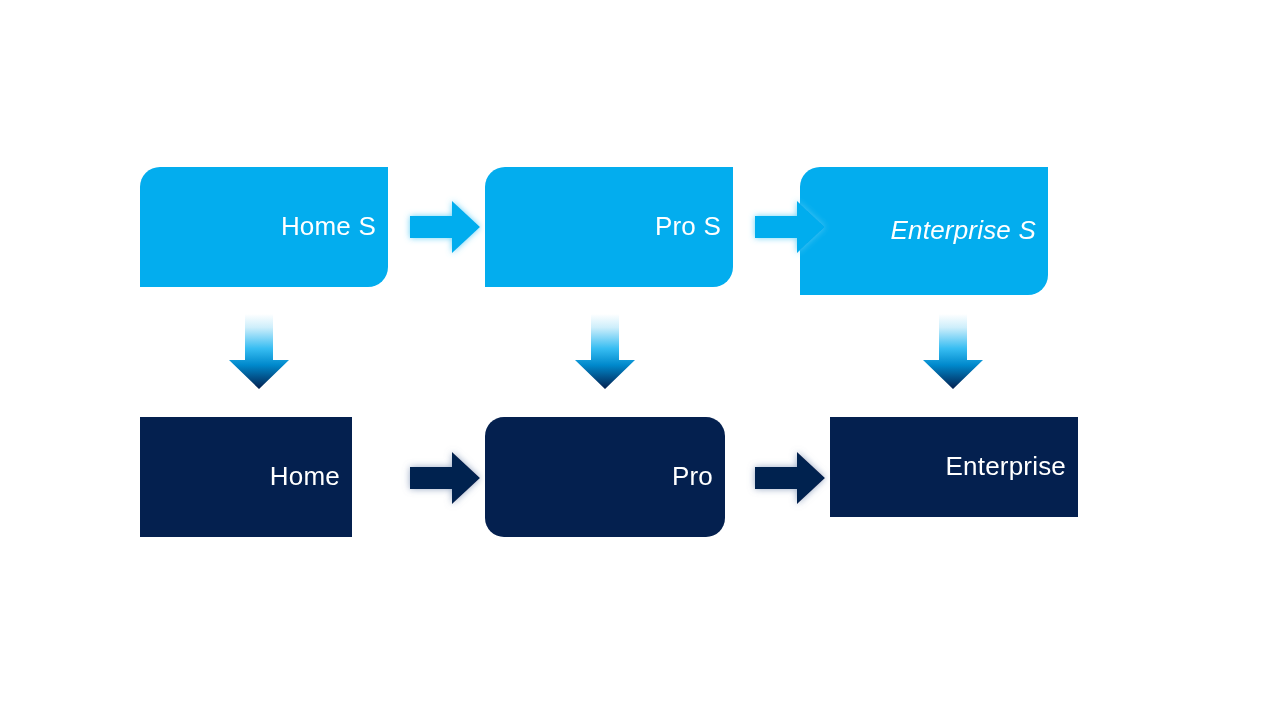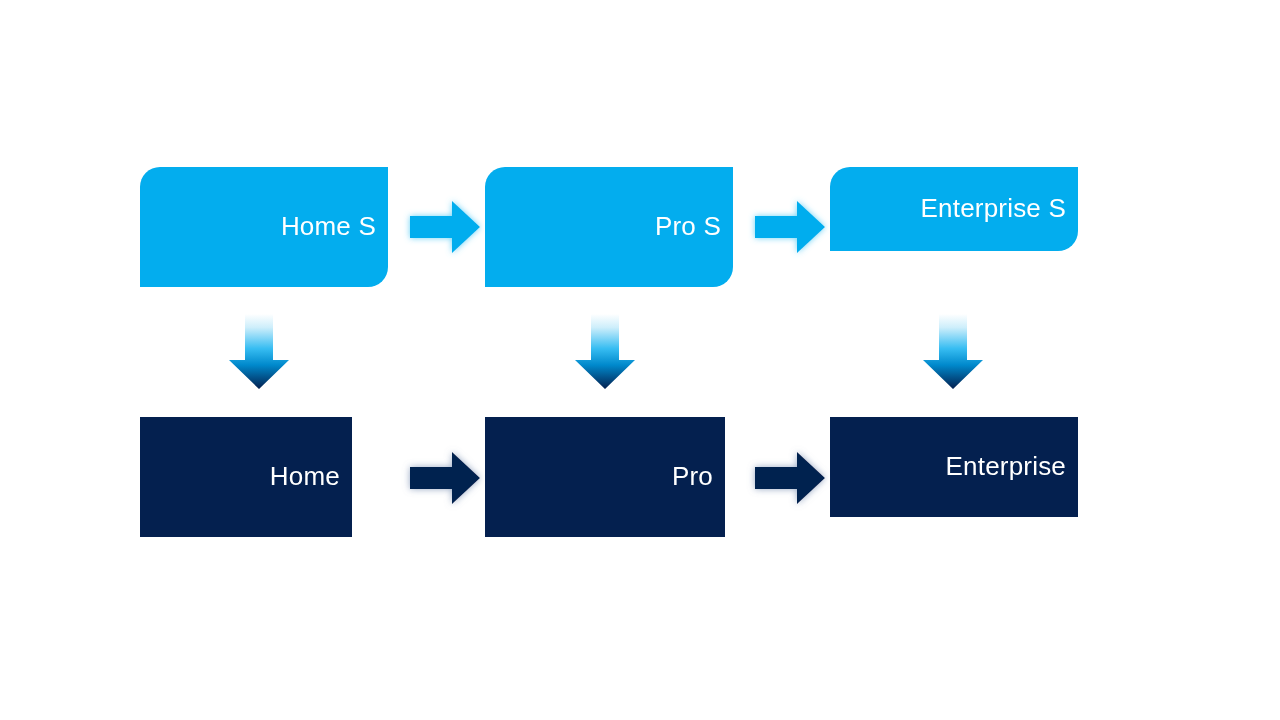--- a/index.html
+++ b/index.html
@@ -66,29 +66,29 @@
 <div id="canvas">
 
   <div class="node node-top" style="left:140px; top:167px; width:248px; height:120px;">
     <span class="node-label">Home S</span>
   </div>
 
   <div class="node node-top" style="left:485px; top:167px; width:248px; height:120px;padding-left:24px;">
     <span class="node-label">Pro S</span>
   </div>
 
-  <div class="node node-top" style="left:830px; top:167px; width:248px; height:84px;">
+  <div class="node node-top" style="left:800px; top:167px; width:248px; height:128px;font-style:italic;">
     <span class="node-label">Enterprise S</span>
   </div>
 
   <div class="node node-bottom" style="left:140px; top:417px; width:212px; height:120px;">
     <span class="node-label">Home</span>
   </div>
 
-  <div class="node node-bottom" style="left:485px; top:417px; width:240px; height:120px;">
+  <div class="node node-bottom" style="left:485px; top:417px; width:240px; height:120px;border-radius:19px;">
     <span class="node-label">Pro</span>
   </div>
 
   <div class="node node-bottom" style="left:830px; top:417px; width:248px; height:100px;">
     <span class="node-label">Enterprise</span>
   </div>
 
   <div class="arrow" style="left:404px; top:196px; width:80px; height:62px;">
     <svg width="80" height="62" viewBox="0 0 80 62" aria-hidden="true">
       <defs>

